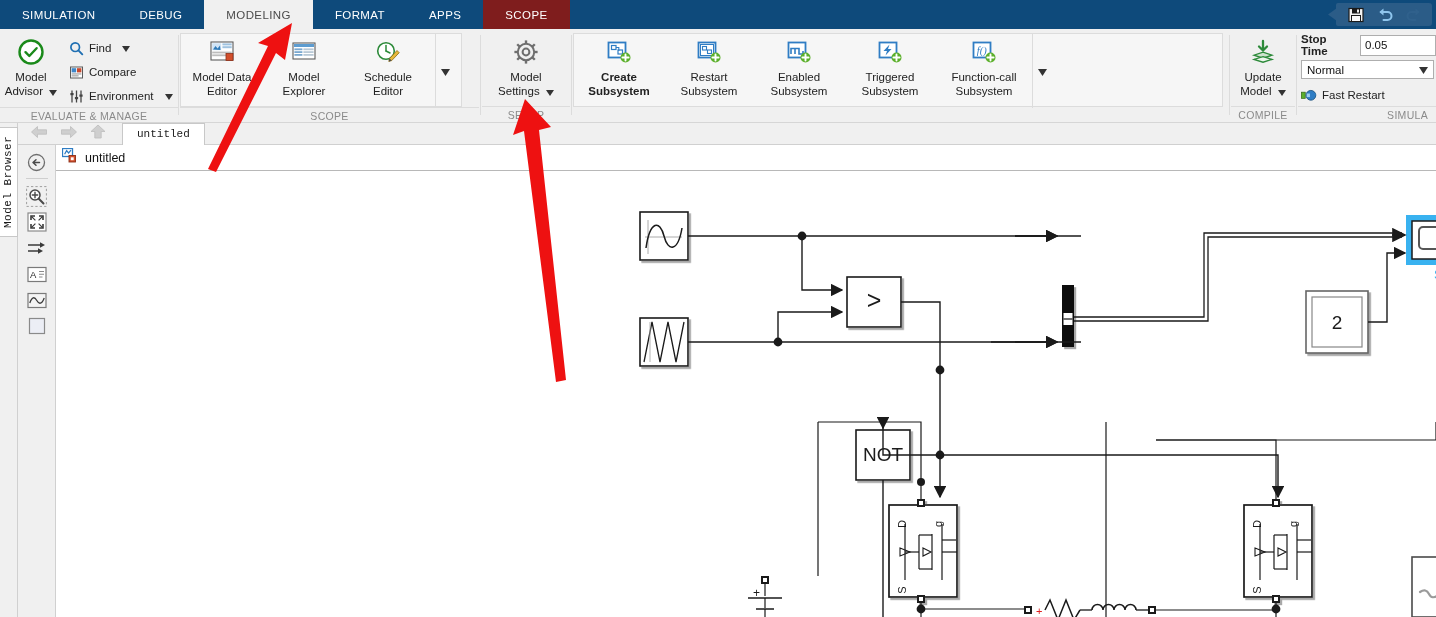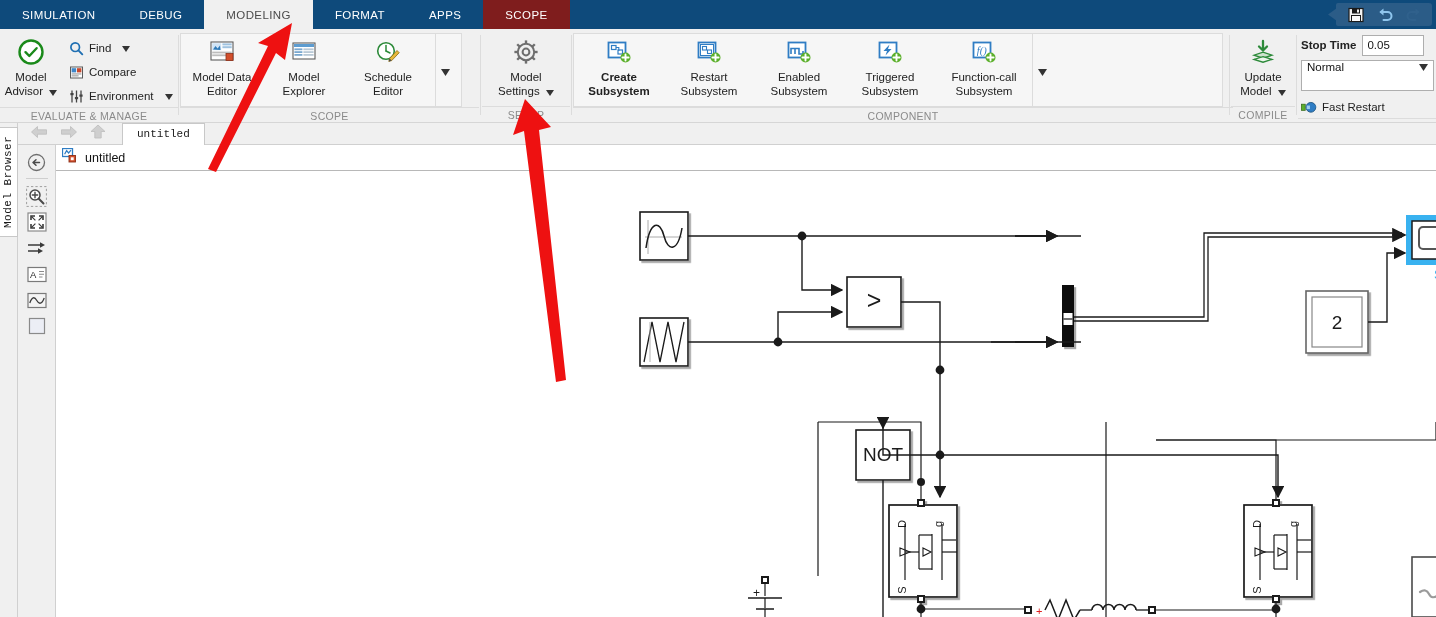--- a/index.html
+++ b/index.html
@@ -71,26 +71,26 @@
   .smallbtn .si { width: 16px; height: 16px; display:flex; align-items:center; justify-content:center; }
   .drop-col { display:flex; align-items:center; height:74px; padding: 0 5px; }
 
   
   .panelbox { border: 1px solid #dcdcdc; background: #f6f6f6; display: flex; align-items: flex-start; height: 74px; }
 
   
   .stoptime-row { display: flex; align-items: center; gap: 6px; height: 24px; }
   .stoptime-lbl { font-size: 11.5px; color: #222; font-weight: bold; }
   .stoptime-in {
-    width: 62px; height: 21px; border: 1px solid #aeaeae; background: #fff;
+    width: 76px; height: 21px; border: 1px solid #aeaeae; background: #fff;
     font-size: 11.5px; color: #111; padding: 0 4px; font-family: "Liberation Sans", sans-serif;
   }
   .mode-sel {
-    width: 133px; height: 31px; border: 1px solid #aeaeae; background: #fff;
-    font-size: 11.5px; color: #111; display: flex; 
+    width: 133px; height: 19px; border: 1px solid #aeaeae; background: #fff;
+    font-size: 11.5px; color: #111; display: flex; align-items: center;
     padding: 0 5px; justify-content: space-between; margin-top: 3px;
   }
 
   
   .browserstrip {
     position: absolute; left: 0; top: 123px; width: 18px; height: 494px;
     background: #f0f0f0; border-right: 1px solid #d0d0d0;
   }
   .browserstrip .vtext {
     position: absolute; top: 4px; left: 0px; width: 18px; height: 110px;
@@ -446,21 +446,20 @@
 
           <div class="drop-col" style="border-left:1px solid #dcdcdc;">
             <span>
               <svg width="9" height="7" viewBox="0 0 9 7">
                   <path d="M0 0 H9 L4.5 7 Z" fill="#333"></path>
                 </svg>
             </span>
           </div>
         </div>
       </div>
-      <div class="rgroup-label">COMPONENT</div>
     </div>
     <div class="rsep" style="left:1229px;"></div>
 
     <div class="rgroup" style="left:1231px; width:64px;">
       <div class="rgroup-body" style="justify-content:center;">
         <div class="bigbtn" style="width:62px;">
           <span class="bi">
             <svg width="26" height="26" viewBox="0 0 26 26">
               <path d="M13 2 V10 M9 7.5 L13 11.5 L17 7.5" fill="none" stroke="#2d8a3a" stroke-width="2.3" stroke-linecap="round" stroke-linejoin="round"></path>
               <path d="M13 13.2 L22 16.2 L13 19.2 L4 16.2 Z" fill="#cfe3cf" stroke="#2d8a3a" stroke-width="1.3"></path>

